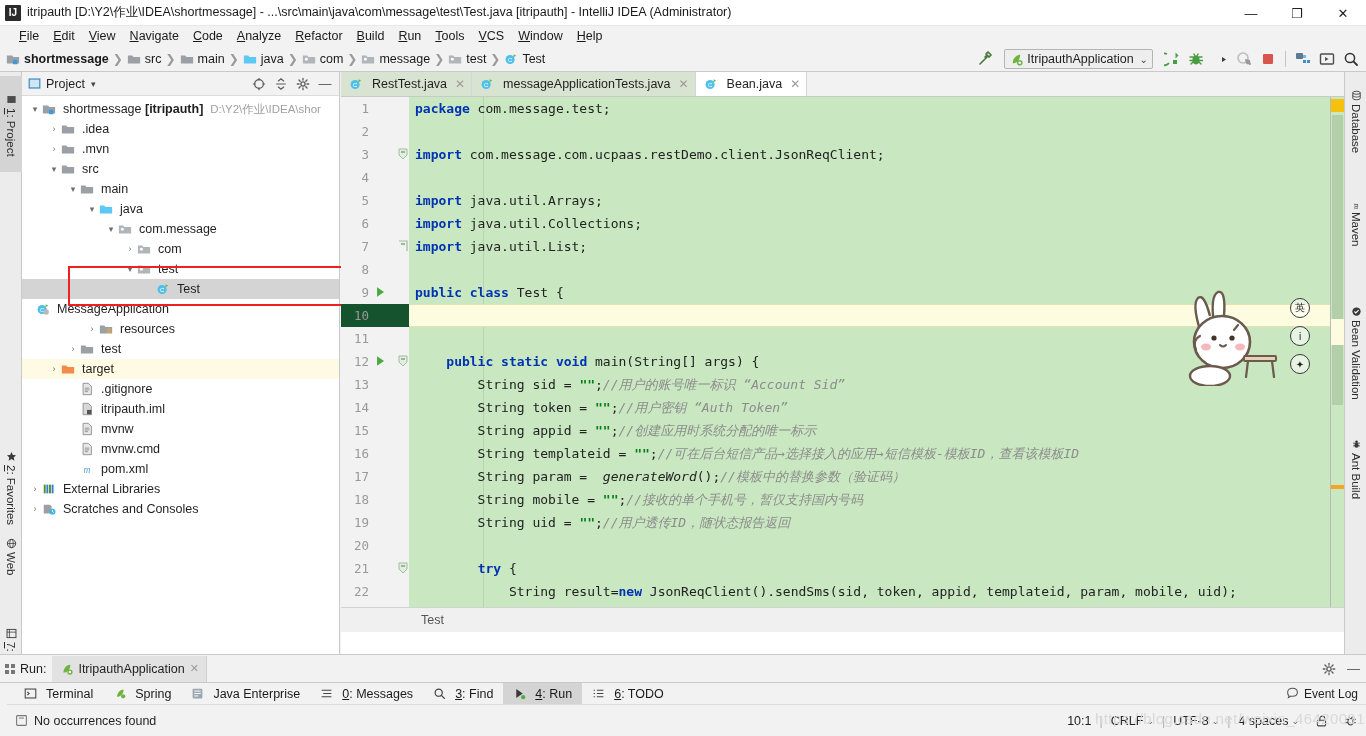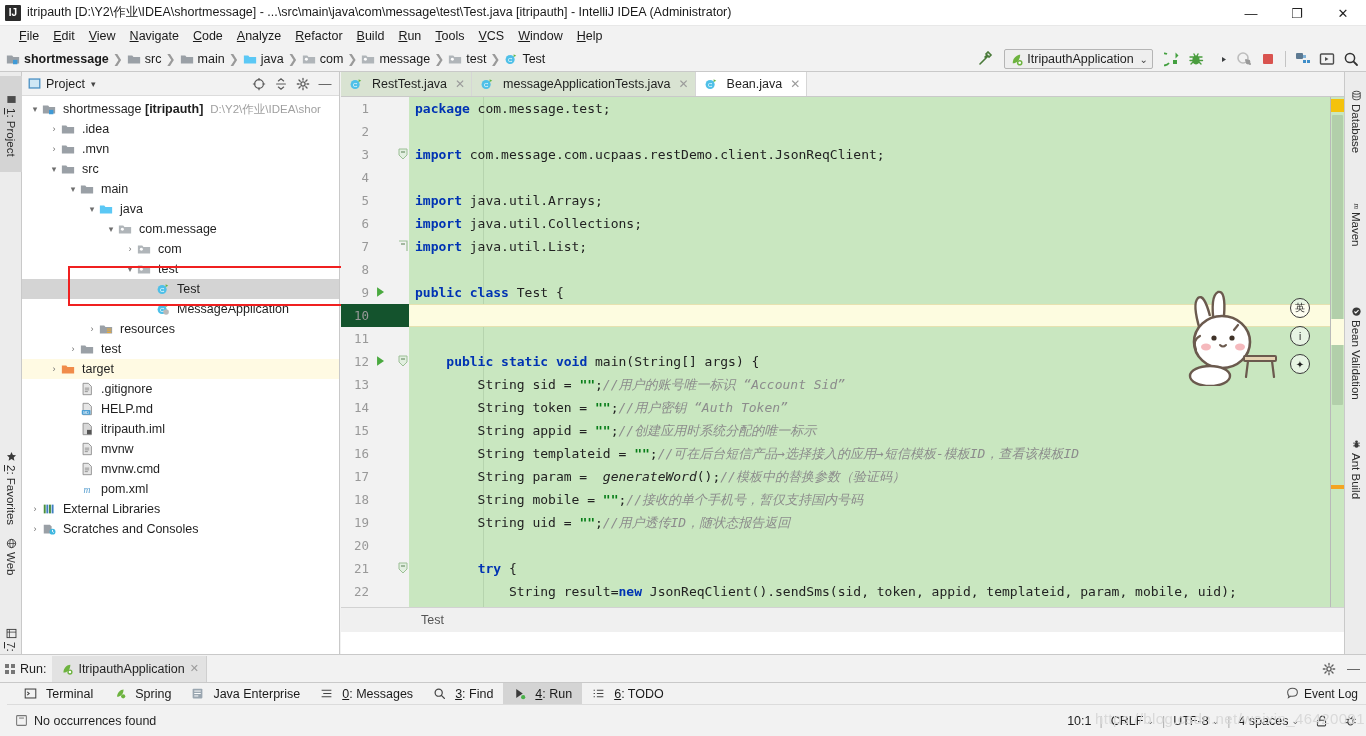--- a/index.html
+++ b/index.html
@@ -583,21 +583,21 @@
     <span class="arrow"></span>
     <span class="ci">
             <svg width="14" height="14" viewBox="0 0 16 16">
               <circle cx="7" cy="8.5" r="5.2" fill="#4fc0e8"></circle>
               <text x="7" y="11.6" font-size="7" fill="#fff" text-anchor="middle" font-family="Liberation Sans">C</text>
               <path d="M11 2.6l3 1.6-3 1.6z" fill="#62b543"></path>
             </svg>
           </span>
     <span class="tlabel">Test</span>
   </div>
-        <div class="trow" style="padding-left:120px">
+        <div class="trow" style="">
     <span class="arrow"></span>
     <span class="ci">
             <svg width="14" height="14" viewBox="0 0 16 16">
               <circle cx="7" cy="8.5" r="5.2" fill="#4fc0e8"></circle>
               <text x="7" y="11.6" font-size="7" fill="#fff" text-anchor="middle" font-family="Liberation Sans">C</text>
               <path d="M11 2.6l3 1.6-3 1.6z" fill="#62b543"></path>
               <circle cx="11.5" cy="11.5" r="3.2" fill="#b9b9b9"></circle>
             </svg>
           </span>
     <span class="tlabel">MessageApplication</span>
@@ -632,31 +632,20 @@
   </div>
         <div class="trow" style="padding-left:44px">
     <span class="arrow"></span>
     <span class="ci">
             <svg width="14" height="14" viewBox="0 0 16 16">
               <path d="M3.5 1.5h6L13 5v9.5h-9.5z" fill="#e6e6e6" stroke="#8a8a8a" stroke-width="1"></path>
               <path d="M5.5 7h5M5.5 9h5M5.5 11h3.5" stroke="#8a8a8a" stroke-width="1"></path>
             </svg>
           </span>
     <span class="tlabel">.gitignore</span>
-  </div>
-        <div class="trow" style="padding-left:44px">
-    <span class="arrow"></span>
-    <span class="ci">
-            <svg width="14" height="14" viewBox="0 0 16 16">
-              <path d="M3.5 1.5h6L13 5v9.5h-9.5z" fill="#e6e6e6" stroke="#8a8a8a" stroke-width="1"></path>
-              <rect x="2" y="9" width="10" height="5.5" fill="#4c9fd4" rx="1"></rect>
-              <text x="7" y="13.2" font-size="4.4" fill="#fff" text-anchor="middle" font-family="Liberation Sans">MD</text>
-            </svg>
-          </span>
-    <span class="tlabel">HELP.md</span>
   </div>
         <div class="trow" style="padding-left:44px">
     <span class="arrow"></span>
     <span class="ci">
             <svg width="14" height="14" viewBox="0 0 16 16">
               <path d="M3.5 1.5h6L13 5v9.5h-9.5z" fill="#d8d8d8" stroke="#8a8a8a" stroke-width="1"></path>
               <rect x="8" y="9" width="5" height="5" fill="#555"></rect>
             </svg>
           </span>
     <span class="tlabel">itripauth.iml</span>

